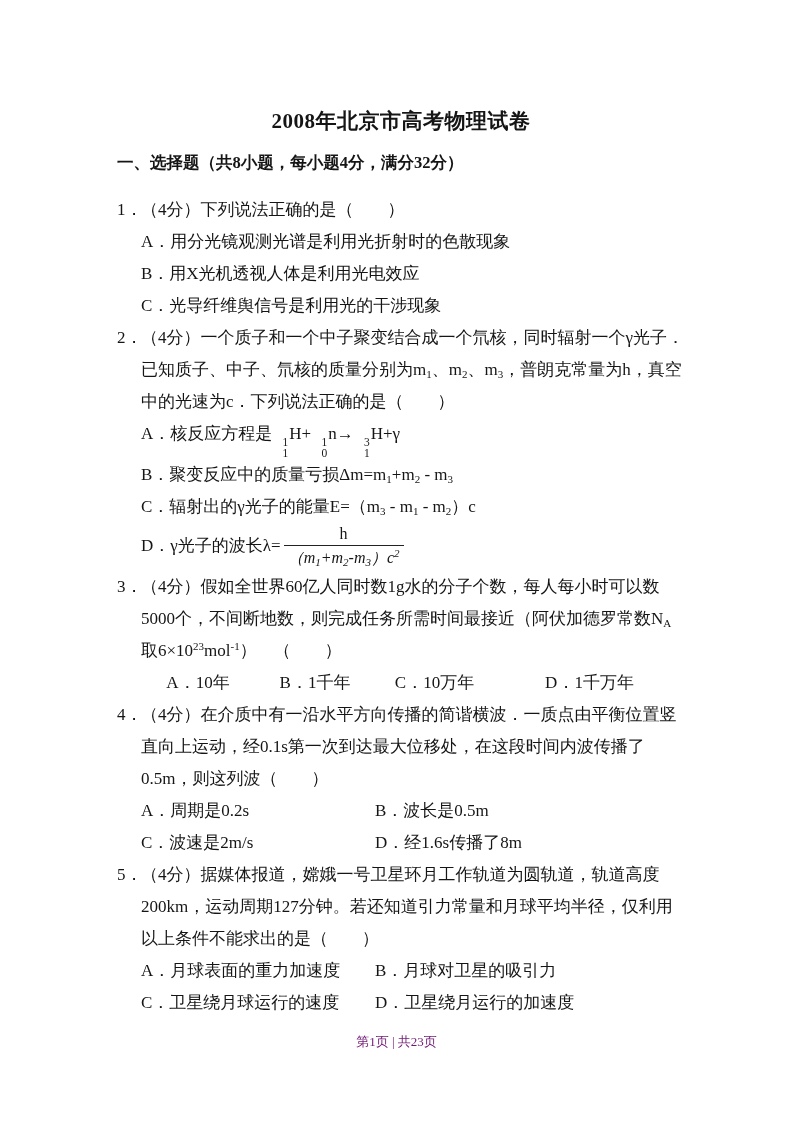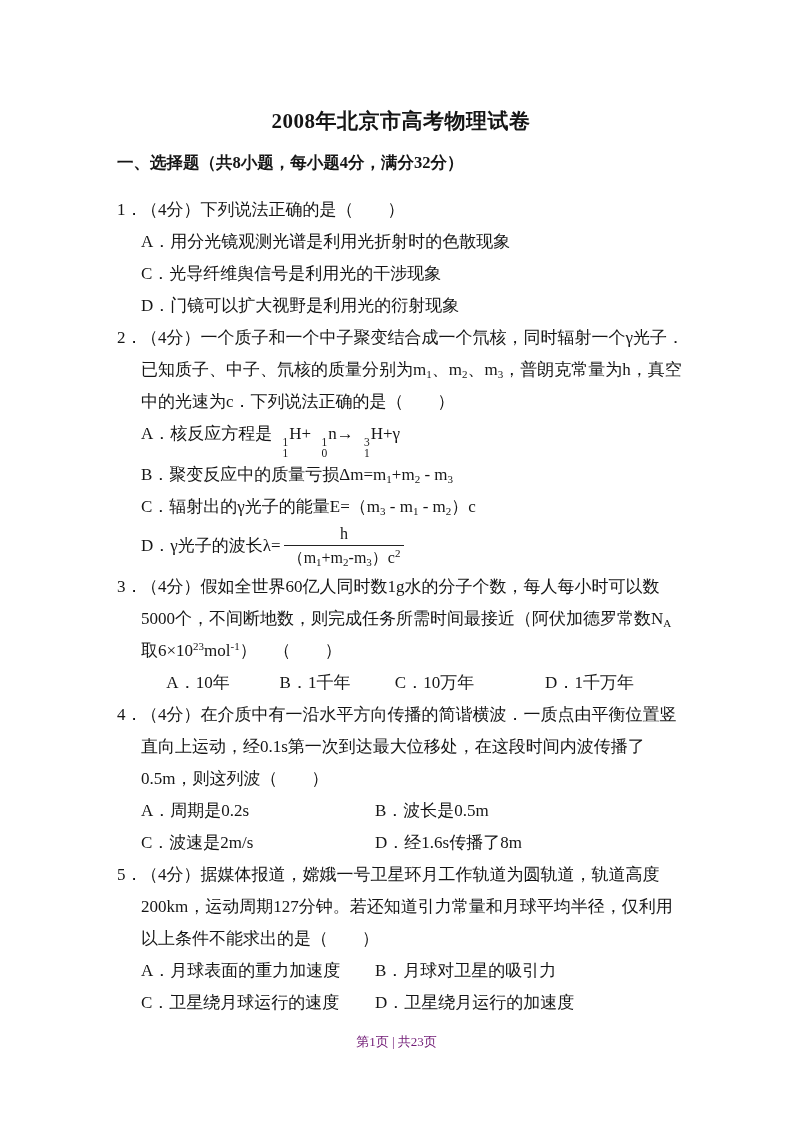--- a/index.html
+++ b/index.html
@@ -32,39 +32,39 @@
   .nuc{
     display:inline-flex;flex-direction:column;align-items:flex-end;
     vertical-align:-7px;font-size:11.5px;line-height:11px;margin:0 1px 0 6px;
   }
   .ns{display:block;}
   .frac{
     display:inline-block;vertical-align:middle;text-align:center;
     margin:1px 3px 3px 3px;font-size:16px;line-height:20px;
   }
   .fn{display:block;border-bottom:1.2px solid #222;padding:0 12px 1px 12px;}
-  .fd{display:block;padding:2px 4px 0 4px;}
+  .fd{display:block;padding:2px 4px 0 4px;font-style:italic;}
   .footer{
     position:absolute;left:0;right:0;top:1033px;text-align:center;
     font-size:13px;color:#701a75;
   }
 </style>
 </head>
 <body>
 
 <div class="page">
   <div class="title">2008年北京市高考物理试卷</div>
   <div class="section">一、选择题（共8小题，每小题4分，满分32分）</div>
   <div>
       <div class="q">
         <div class="stem"><span class="qnum">1．</span>（4分）下列说法正确的是（　　）</div>
         <div class="opts list">
           <div class="opt"><span class="olab">A．</span>用分光镜观测光谱是利用光折射时的色散现象</div>
+          <div class="opt"><span class="olab">B．</span>用X光机透视人体是利用光电效应</div>
           <div class="opt"><span class="olab">C．</span>光导纤维舆信号是利用光的干涉现象</div>
-          <div class="opt"><span class="olab">D．</span>门镜可以扩大视野是利用光的衍射现象</div>
         </div>
       </div>
       <div class="q">
         <div class="stem"><span class="qnum">2．</span>（4分）一个质子和一个中子聚变结合成一个氘核，同时辐射一个γ光子．已知质子、中子、氘核的质量分别为m<sub>1</sub>、m<sub>2</sub>、m<sub>3</sub>，普朗克常量为h，真空中的光速为c．下列说法正确的是（　　）</div>
         <div class="opts list">
           <div class="opt"><span class="olab">A．</span>核反应方程是 <span class="nuc">
               <span class="ns">1</span>
               <span class="ns">1</span>
             </span>H+ <span class="nuc">
               <span class="ns">1</span>

